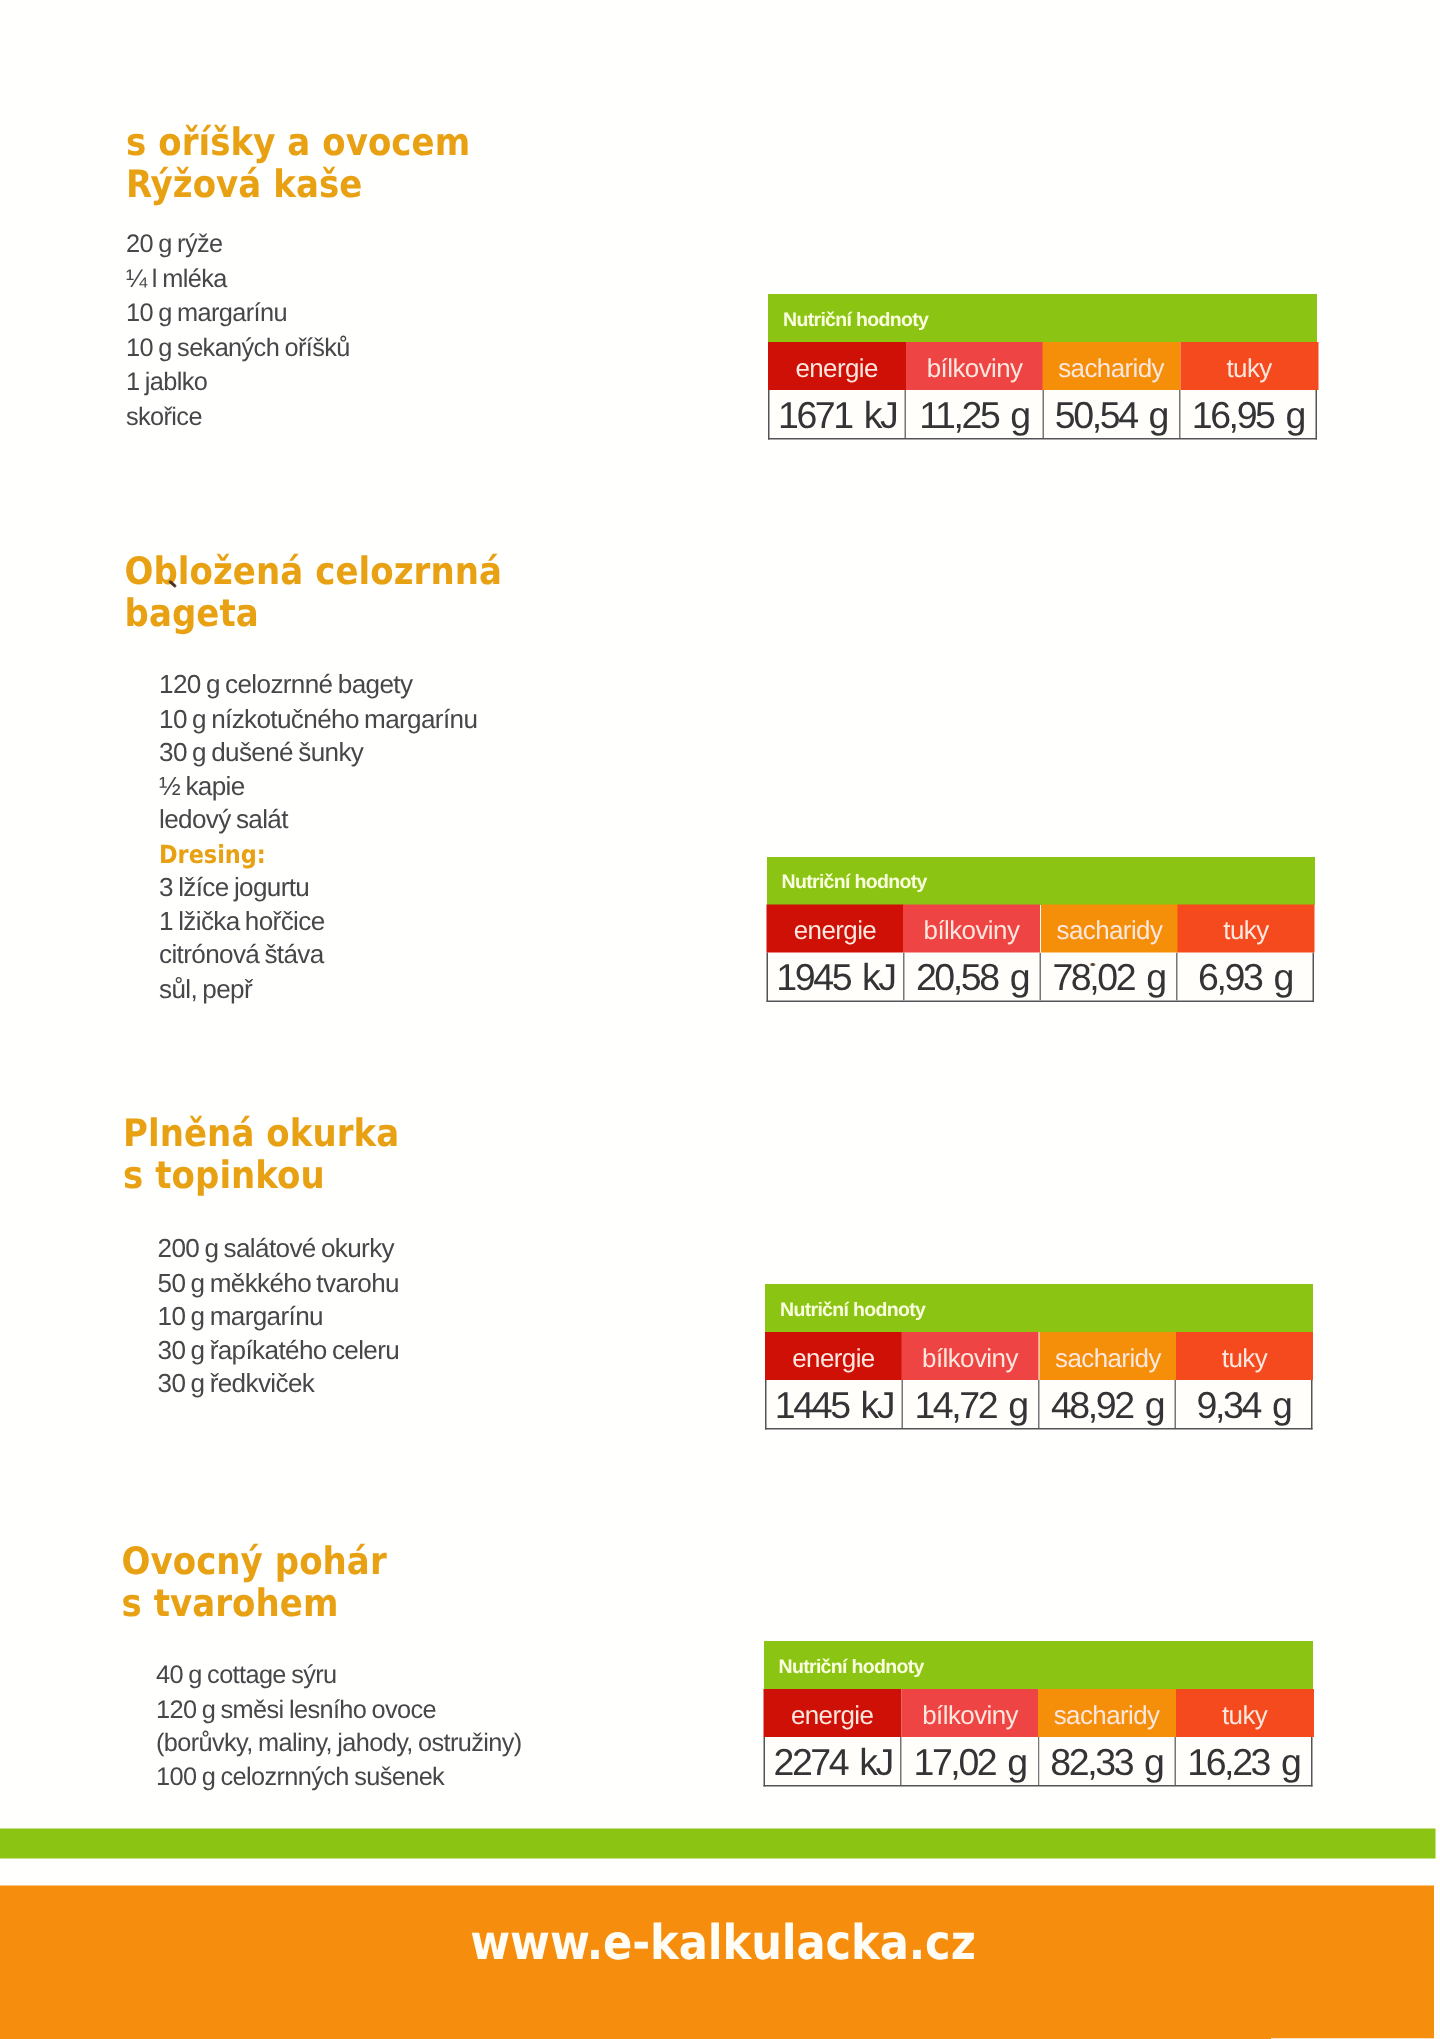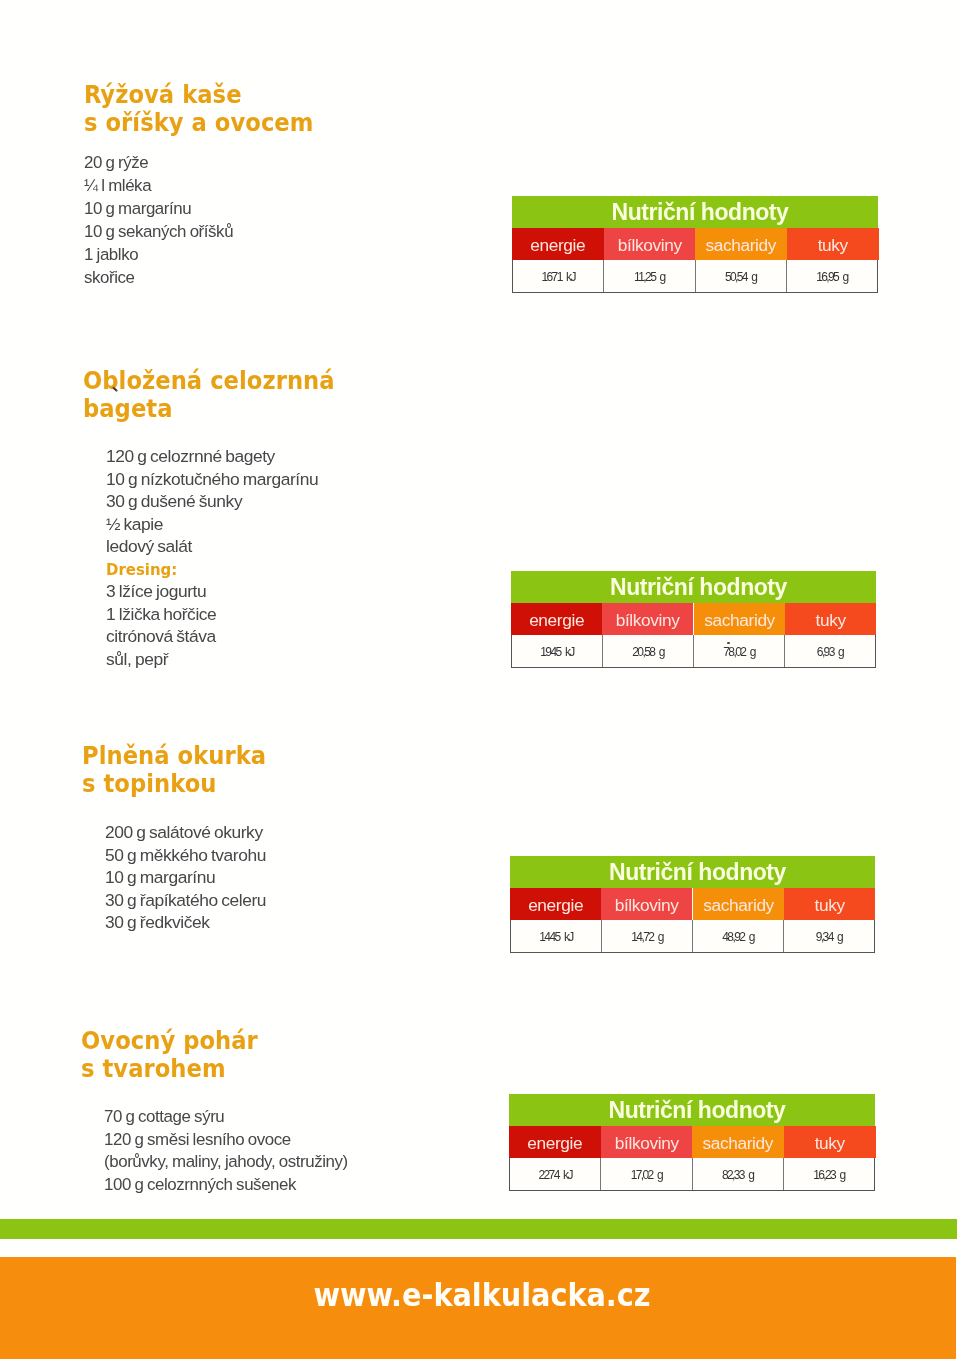--- a/index.html
+++ b/index.html
@@ -40,36 +40,36 @@
   .ing div.dres{
     color:#e9a114;font-weight:700;
     font-family:"DejaVu Sans Condensed","DejaVu Sans",sans-serif;
     font-size:16.6px;letter-spacing:0px;
   }
 
   
   .nut{position:absolute;}
   .nut .caption{
     height:32px;background:#8cc413;color:#f9ffdf;
-    font-weight:700;font-size:23px;line-height:33px;
-    padding-left:10px;box-sizing:border-box;letter-spacing:-0.45px;text-align:center;
+    font-weight:700;font-size:13px;line-height:33px;
+    padding-left:10px;box-sizing:border-box;letter-spacing:-0.45px;
   }
   .nut .hrow{display:flex;height:32px;}
   .nut .hrow div{
     flex:1 1 0;color:#fde7de;font-size:17.3px;line-height:35px;
     text-align:center;letter-spacing:-0.38px;
     transform:translate3d(0,0,0);will-change:transform;
   }
   .nut .hrow div.c0{background:#cf1006;}
   .nut .hrow div.c1{background:#ef4444;}
   .nut .hrow div.c2{background:#f58e09;}
   .nut .hrow div.c3{background:#f44a1e;}
   .nut .vrow{display:flex;height:33px;border:1px solid #545458;border-top:none;box-sizing:border-box;background:#fffefb;}
   .nut .vrow div{
-    flex:1 1 0;color:#343436;font-size:12px;line-height:35px;text-align:center;
+    flex:1 1 0;color:#343436;font-size:25px;line-height:35px;text-align:center;
     border-right:1px solid #75757a;box-sizing:border-box;letter-spacing:-1.6px;word-spacing:2.6px;
   }
   .nut .vrow div:last-child{border-right:none;}
 
   
   .scanmark{position:absolute;background:#4b3220;border-radius:1.2px;}
 
   
   .band-green{position:absolute;left:0;width:957px;background:#8cc413;}
   .band-orange{position:absolute;left:0;width:956px;background:#f78d0c;}
@@ -79,22 +79,22 @@
     font-weight:700;font-size:32px;letter-spacing:-0.05px;line-height:32px;
   }
 </style>
 </head>
 <body>
 
 <div class="page">
 
   <section class="recipe">
     <h2 class="rtitle" style="left:84px;top:60px;">
+      <span>s oříšky a ovocem</span>
       <span>Rýžová kaše</span>
-      <span>s oříšky a ovocem</span>
     </h2>
     <div class="ing narrow" style="left:84px;top:151px;">
       <div>20 g rýže</div>
       <div>¼ l mléka</div>
       <div>10 g margarínu</div>
       <div>10 g sekaných oříšků</div>
       <div>1 jablko</div>
       <div>skořice</div>
     </div>
     <div class="nut" style="left:512px;top:196px;width:366px;">
@@ -176,21 +176,21 @@
       </div>
     </div>
   </section>
 
   <section class="recipe">
     <h2 class="rtitle" style="left:81px;top:1006px;">
       <span>Ovocný pohár</span>
       <span>s tvarohem</span>
     </h2>
     <div class="ing tight narrow" style="left:81px;top:1105px;">
-      <div>70 g cottage sýru</div>
+      <div>40 g cottage sýru</div>
       <div>120 g směsi lesního ovoce</div>
       <div>(borůvky, maliny, jahody, ostružiny)</div>
       <div>100 g celozrnných sušenek</div>
     </div>
     <div class="nut" style="left:509px;top:1094px;width:366px;">
       <div class="caption">Nutriční hodnoty</div>
       <div class="hrow">
         <div class="c0">energie</div>
         <div class="c1">bílkoviny</div>
         <div class="c2">sacharidy</div>

